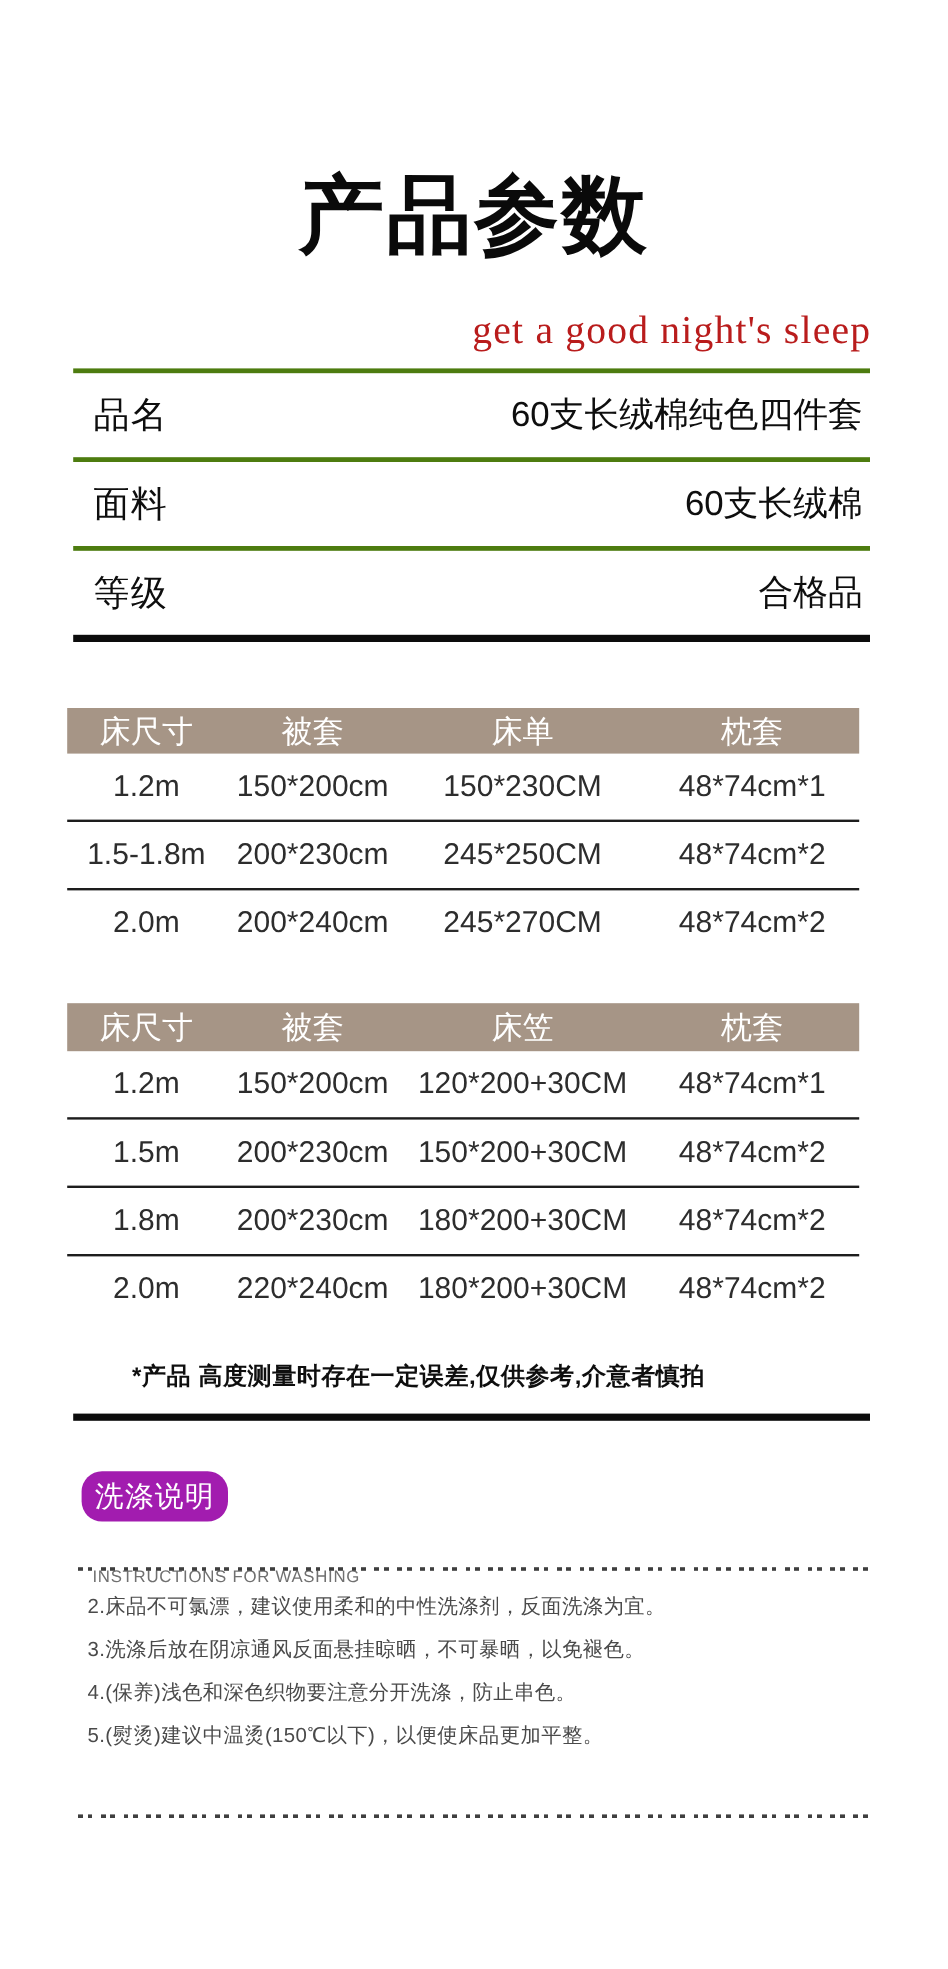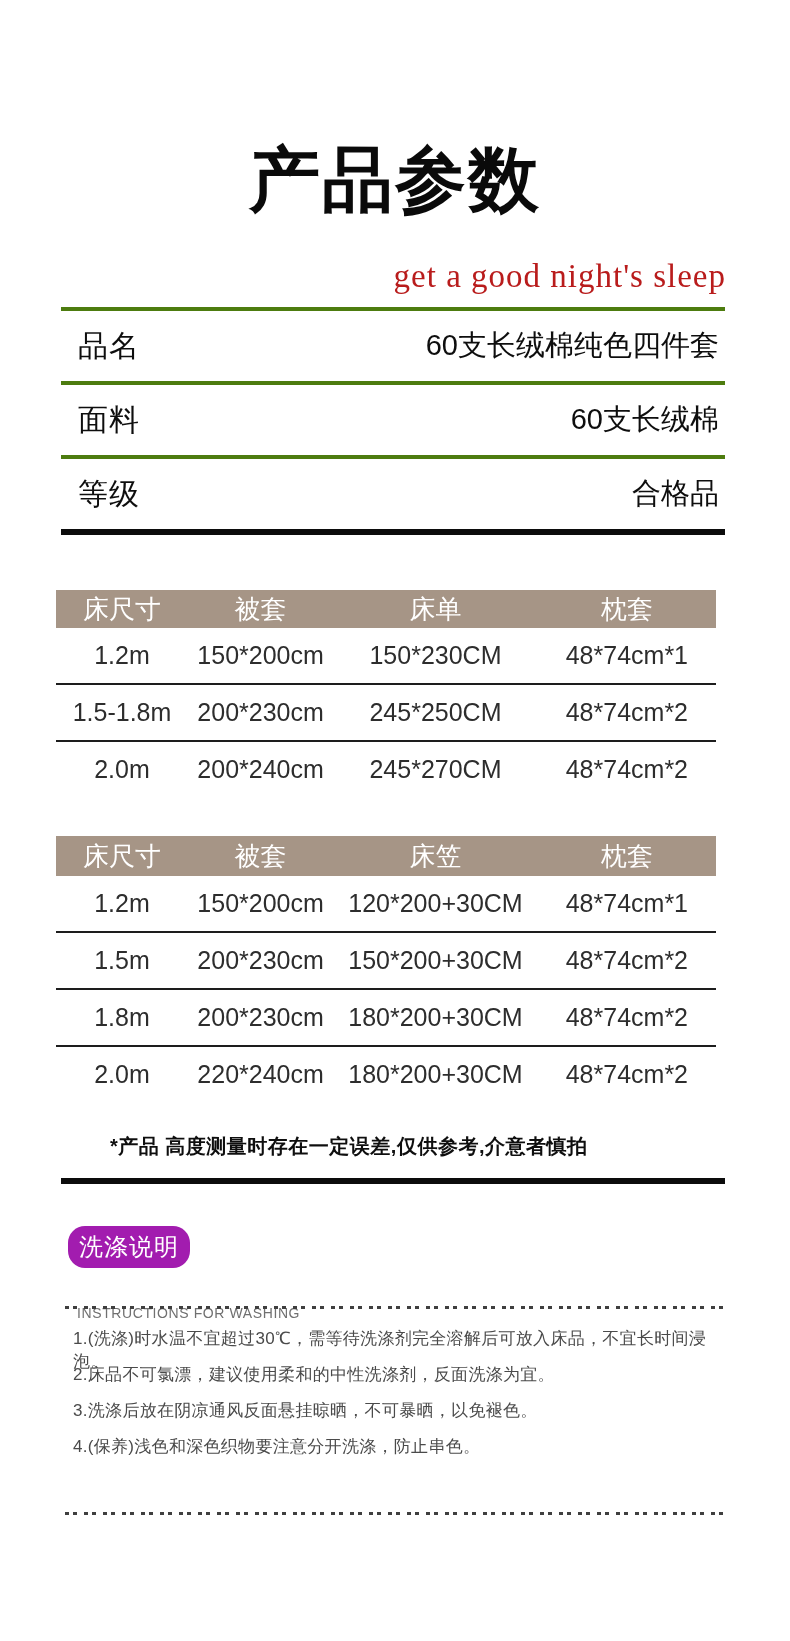--- a/index.html
+++ b/index.html
@@ -161,21 +161,21 @@
   <div class="note">*产品 高度测量时存在一定误差,仅供参考,介意者慎拍</div>
 
   <div class="hr-thick"></div>
 
   <div class="wash-badge" style="background: #a21caf; border-radius: 17px;">洗涤说明</div>
   <div class="wash-sub">INSTRUCTIONS FOR WASHING</div>
 
   <div class="dotted d1"></div>
 
   <div class="wash-list" id="washlist">
-      <div class="wash-item">1.(洗涤)时水温不宜超过30℃，需等待洗涤剂完全溶解后可放入床品，不宜长时间浸泡。</div>
       <div class="wash-item">2.床品不可氯漂，建议使用柔和的中性洗涤剂，反面洗涤为宜。</div>
       <div class="wash-item">3.洗涤后放在阴凉通风反面悬挂晾晒，不可暴晒，以免褪色。</div>
       <div class="wash-item">4.(保养)浅色和深色织物要注意分开洗涤，防止串色。</div>
+      <div class="wash-item">5.(熨烫)建议中温烫(150℃以下)，以便使床品更加平整。</div>
     </div>
 
   <div class="dotted d2"></div>
 
 </div>
 
 </body></html>

